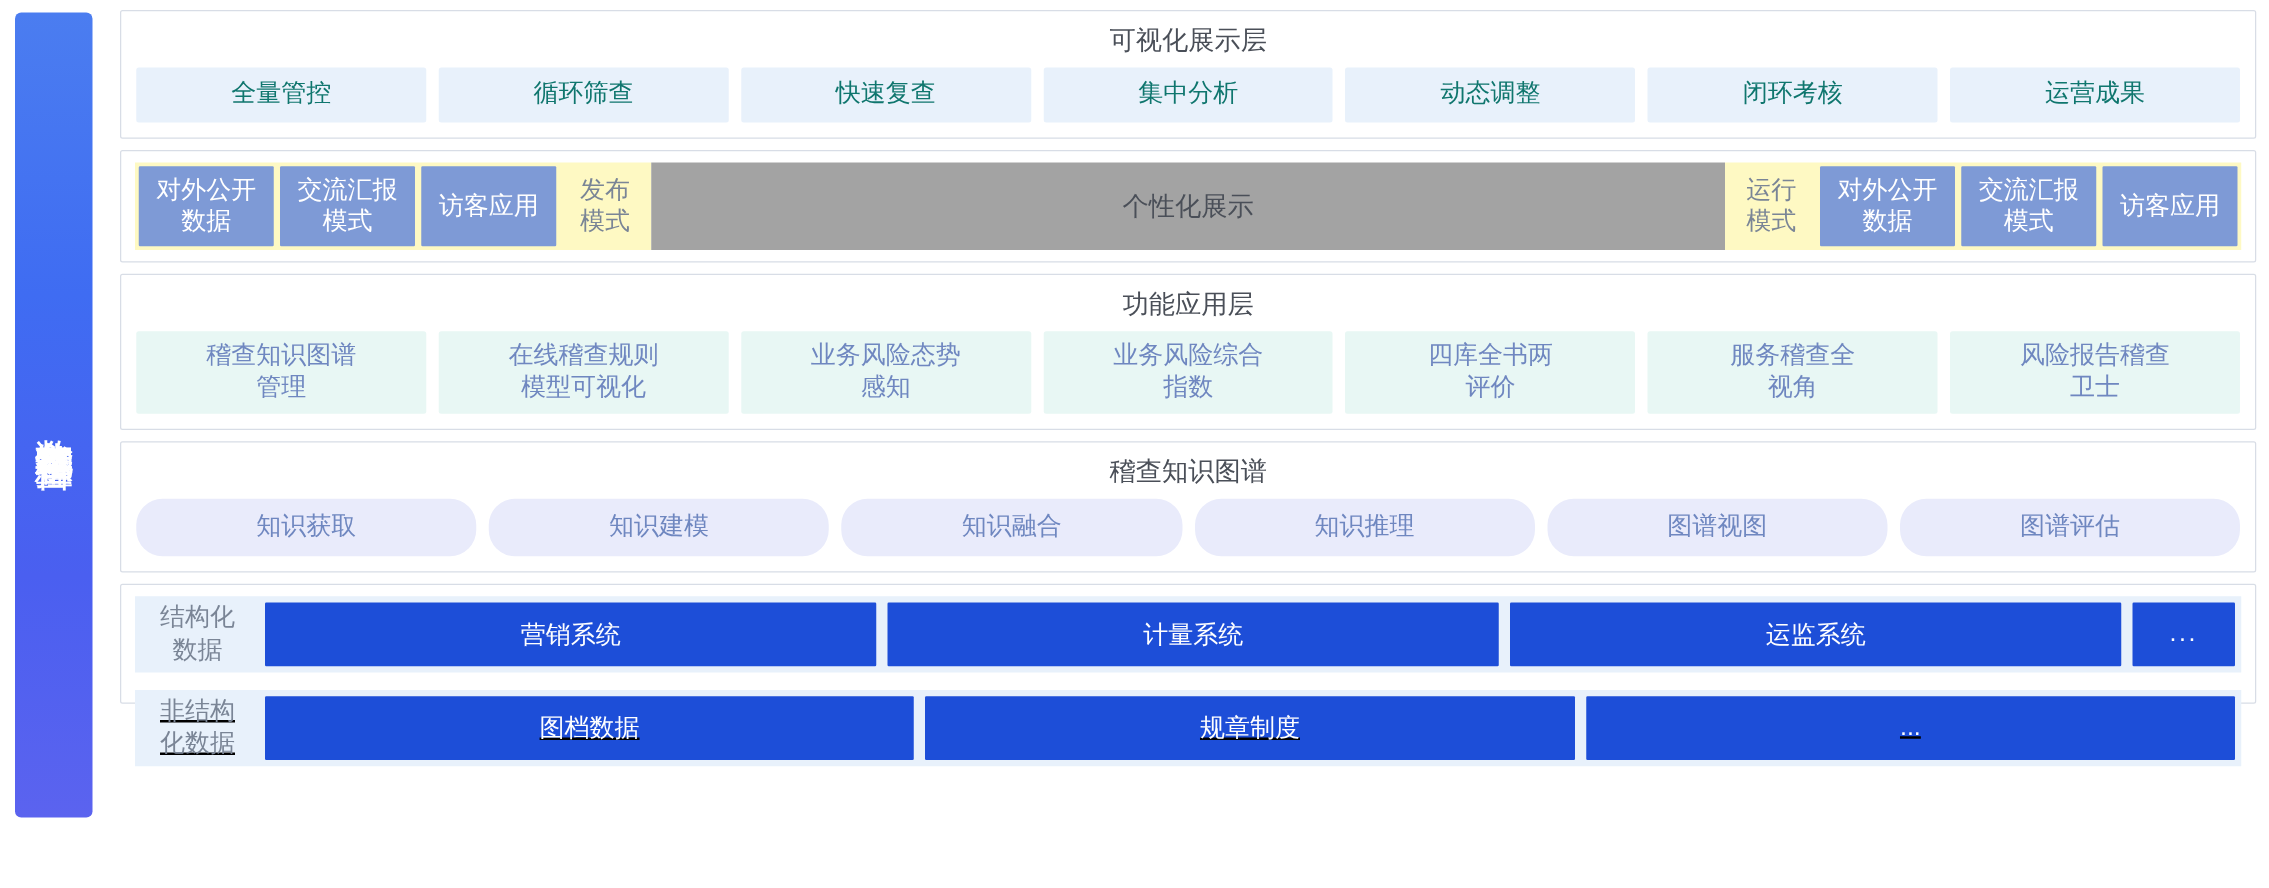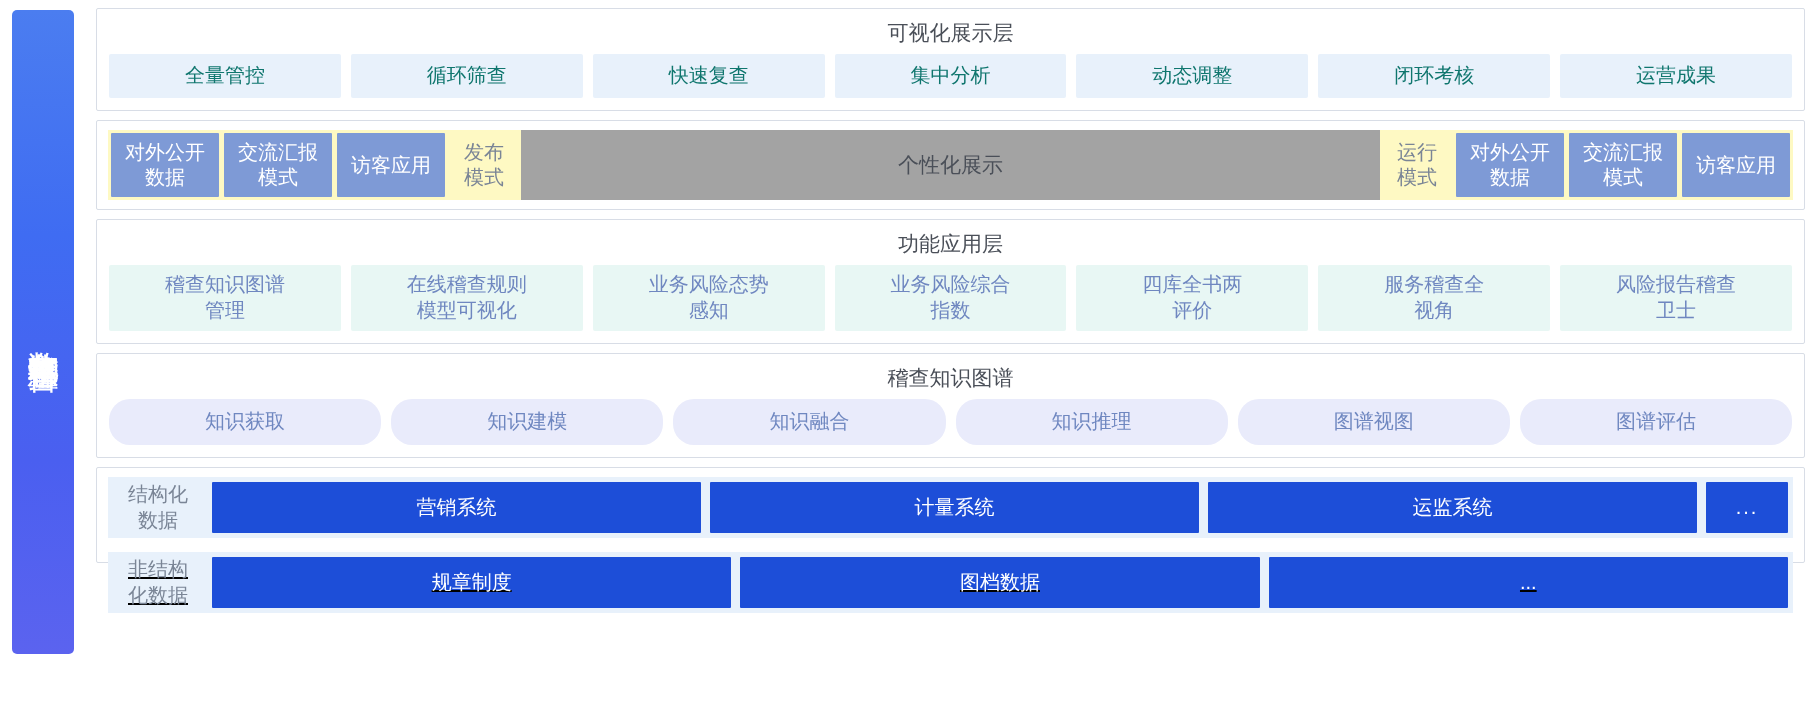--- a/index.html
+++ b/index.html
@@ -246,21 +246,21 @@
       <div class="data-row">
         <div class="data-group structured">
           <div class="data-label">结构化<br>数据</div>
           <div class="data-chip">营销系统</div>
           <div class="data-chip">计量系统</div>
           <div class="data-chip">运监系统</div>
           <div class="data-chip ellipsis">...</div>
         </div>
         <div class="data-group unstructured">
           <div class="data-label">非结构<br>化数据</div>
+          <div class="data-chip">图档数据</div>
           <div class="data-chip">规章制度</div>
-          <div class="data-chip">图档数据</div>
           <div class="data-chip">...</div>
         </div>
       </div>
     </div>
 
   </div>
 </div>
 
 </body></html>

